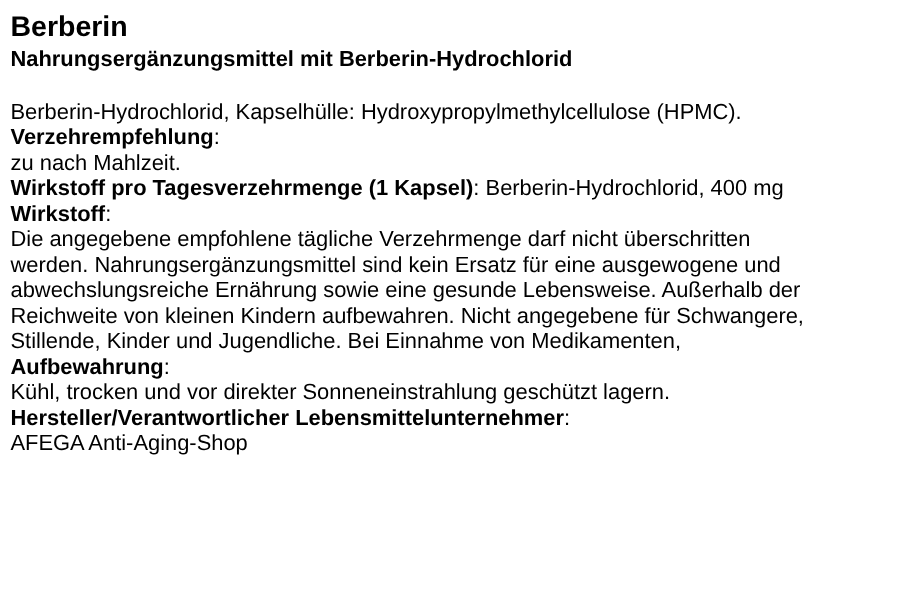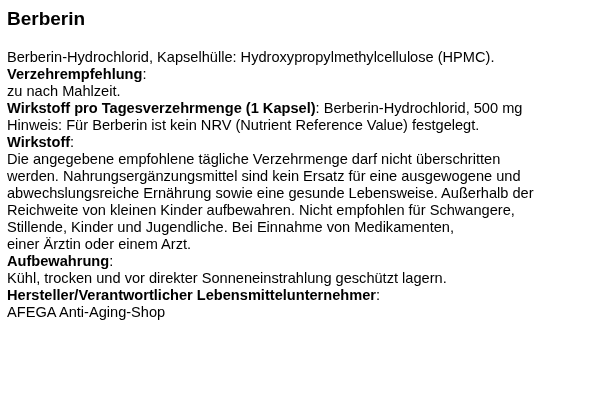--- a/index.html
+++ b/index.html
@@ -49,48 +49,47 @@
     text-align: center;
   }
 </style>
 </head>
 <body>
 
 <div class="label-sheet">
 
   <div class="title">Berberin</div>
 
+  <div class="subtitle">Nahrungsergänzungsmittel mit Berberin-Hydrochlorid</div>
 
   <div class="body-text">
 
     <div class="line">Berberin-Hydrochlorid, Kapselhülle: Hydroxypropylmethylcellulose (HPMC).</div>
 
     <div class="line"><span class="bold">Verzehrempfehlung</span><span>:</span></div>
 
 
     <div class="line">zu nach Mahlzeit.</div>
 
-    <div class="line"><span class="bold">Wirkstoff pro Tagesverzehrmenge (1 Kapsel)</span><span>: Berberin-Hydrochlorid, 500 mg</span></div>
+    <div class="line"><span class="bold">Wirkstoff pro Tagesverzehrmenge (1 Kapsel)</span><span>: Berberin-Hydrochlorid, 400 mg</span></div>
 
-    <div class="line">Hinweis: Für Berberin ist kein NRV (Nutrient Reference Value) festgelegt.</div>
 
     <div class="line"><span class="bold">Wirkstoff</span><span>:</span></div>
 
     <div class="line">Die angegebene empfohlene tägliche Verzehrmenge darf nicht überschritten</div>
 
     <div class="line">werden. Nahrungsergänzungsmittel sind kein Ersatz für eine ausgewogene und</div>
 
     <div class="line">abwechslungsreiche Ernährung sowie eine gesunde Lebensweise. Außerhalb der</div>
 
-    <div class="line">Reichweite von kleinen Kinder aufbewahren. Nicht empfohlen für Schwangere,</div>
+    <div class="line">Reichweite von kleinen Kindern aufbewahren. Nicht angegebene für Schwangere,</div>
 
     <div class="line">Stillende, Kinder und Jugendliche. Bei Einnahme von Medikamenten,</div>
 
 
-    <div class="line">einer Ärztin oder einem Arzt.</div>
 
     <div class="line"><span class="bold">Aufbewahrung</span><span>:</span></div>
 
     <div class="line">Kühl, trocken und vor direkter Sonneneinstrahlung geschützt lagern.</div>
 
     <div class="line"><span class="bold">Hersteller/Verantwortlicher Lebensmittelunternehmer</span><span>:</span></div>
 
     <div class="line">AFEGA Anti-Aging-Shop</div>
 
 

